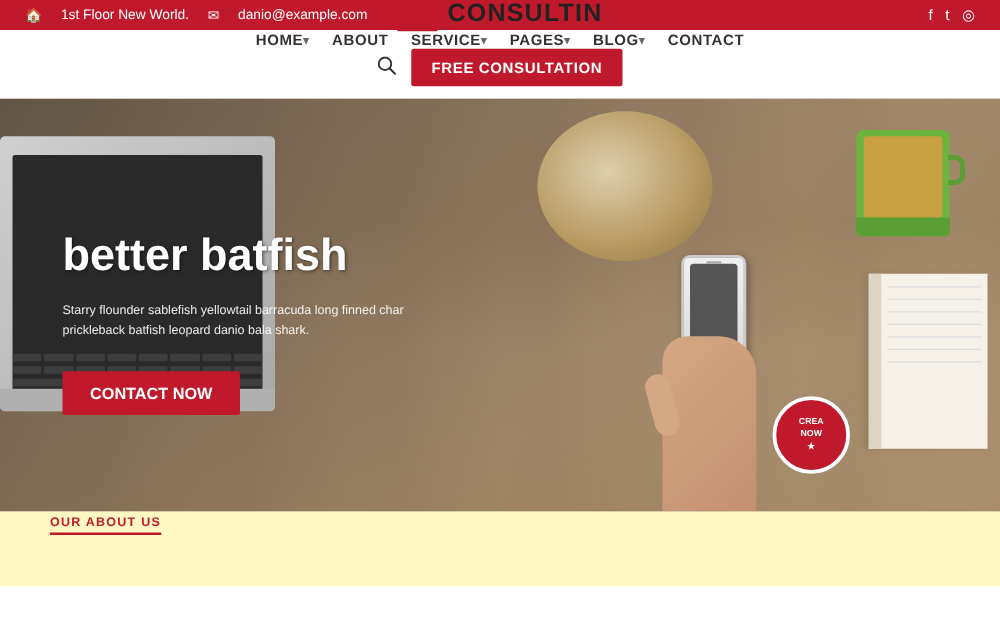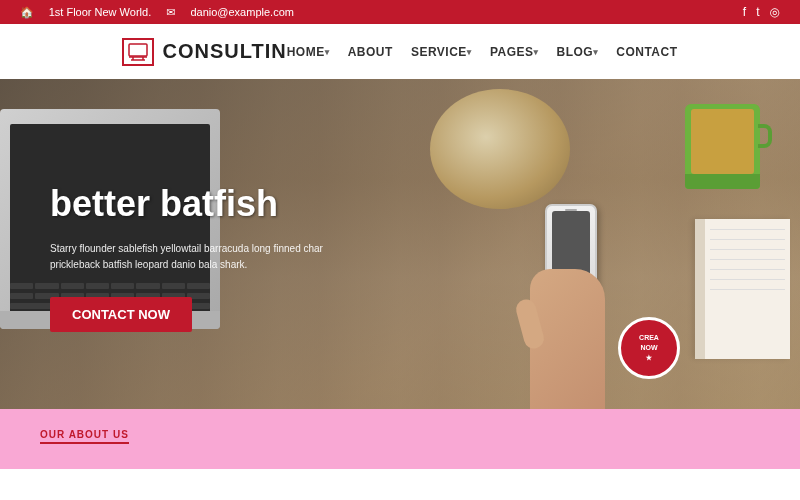--- a/index.html
+++ b/index.html
@@ -18,23 +18,24 @@
     .top-bar-left { display: flex; gap: 15px; align-items: center; }
     .top-bar-right { display: flex; gap: 10px; align-items: center; }
     .top-bar-icon { font-size: 12px; }
 
     
     .navbar {
       background: white;
       padding: 10px 20px;
       display: flex;
       align-items: center;
-      justify-content: center;
+      justify-content: flex-end;
       box-shadow: 0 1px 3px rgba(0,0,0,0.1);
       height: 55px;
+      flex-direction: column;
     }
     .logo { display: flex; align-items: center; gap: 8px; font-size: 20px; font-weight: bold; color: #222; text-transform: uppercase; letter-spacing: 1px; }
     .logo-icon { width: 32px; height: 28px; border: 2px solid #c0192c; display: flex; align-items: center; justify-content: center; color: #c0192c; font-size: 14px; }
     .nav-links { display: flex; align-items: center; gap: 18px; }
     .nav-link { font-size: 12px; color: #333; text-decoration: none; font-weight: 600; text-transform: uppercase; letter-spacing: 0.5px; display: flex; align-items: center; gap: 0; }
     .nav-link .caret { font-size: 9px; color: #666; }
     .nav-right { display: flex; align-items: center; gap: 12px; }
     .search-icon { font-size: 14px; color: #333; cursor: pointer; }
     .btn-consultation { background: #c0192c; color: white; border: none; padding: 8px 16px; font-size: 12px; font-weight: bold; cursor: pointer; border-radius: 2px; text-transform: uppercase; letter-spacing: 0.5px; }
 
@@ -187,22 +188,22 @@
       padding: 10px 22px;
       font-size: 13px;
       font-weight: bold;
       cursor: pointer;
       border-radius: 2px;
       text-transform: uppercase;
     }
 
     
     .below-hero {
-      background: #f9a8d4;
-      padding: 20px 40px;
+      background: #fef9c3;
+      padding: 4px 40px;
       height: 60px;
       display: flex;
       align-items: flex-start;
       gap: 60px;
     }
     .section-label {
       font-size: 10px;
       color: #c0192c;
       font-weight: bold;
       text-transform: uppercase;
@@ -266,20 +267,29 @@
     </a>
     <a class="nav-link" href="#">
       <span>BLOG</span>
         <span class="caret">▾</span>
     </a>
     <a class="nav-link" href="#">
       <span>CONTACT</span>
     </a>
   </div>
 
+  <div class="nav-right">
+    <span class="search-icon">
+      <svg width="15" height="15" viewBox="0 0 15 15" fill="none">
+        <circle cx="6" cy="6" r="5" stroke="#333" stroke-width="1.5"></circle>
+        <line x1="10" y1="10" x2="14" y2="14" stroke="#333" stroke-width="1.5" stroke-linecap="round"></line>
+      </svg>
+    </span>
+    <button class="btn-consultation">Free Consultation</button>
+  </div>
 </nav>
 
 <div class="hero">
 
   <div class="hero-desk"></div>
   <div class="hero-bg"></div>
 
   <div class="laptop">
     <div class="keyboard-lines">
       <div class="key-row">

